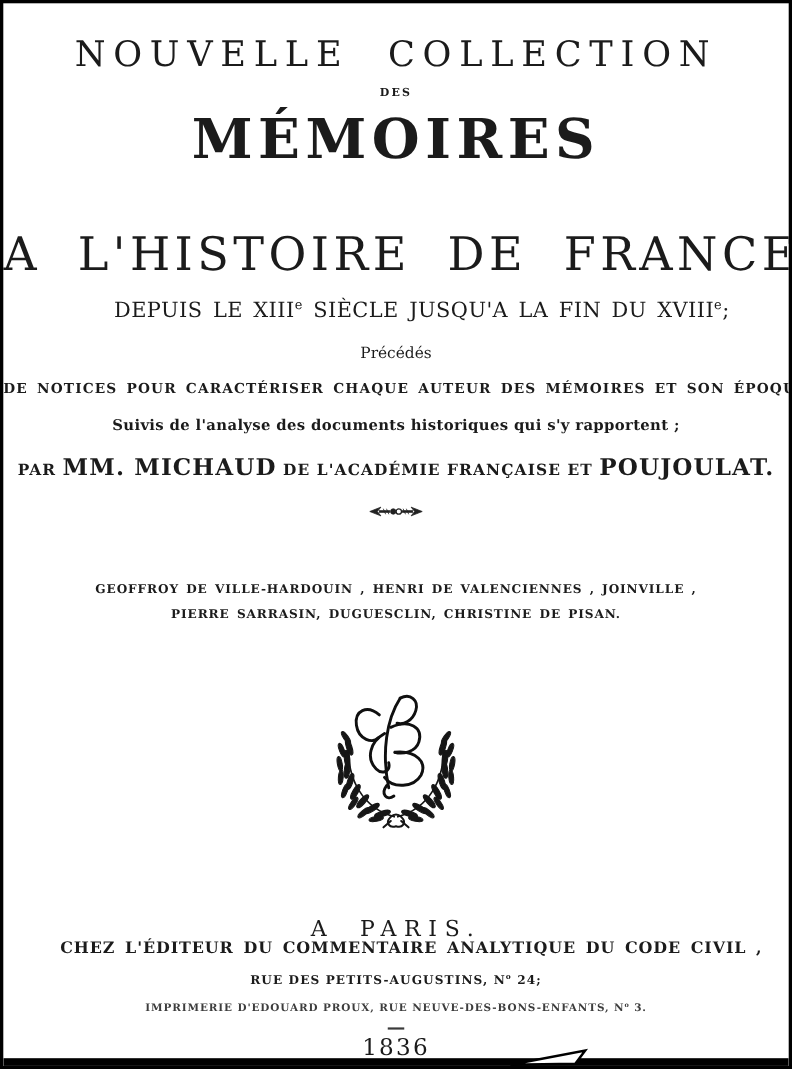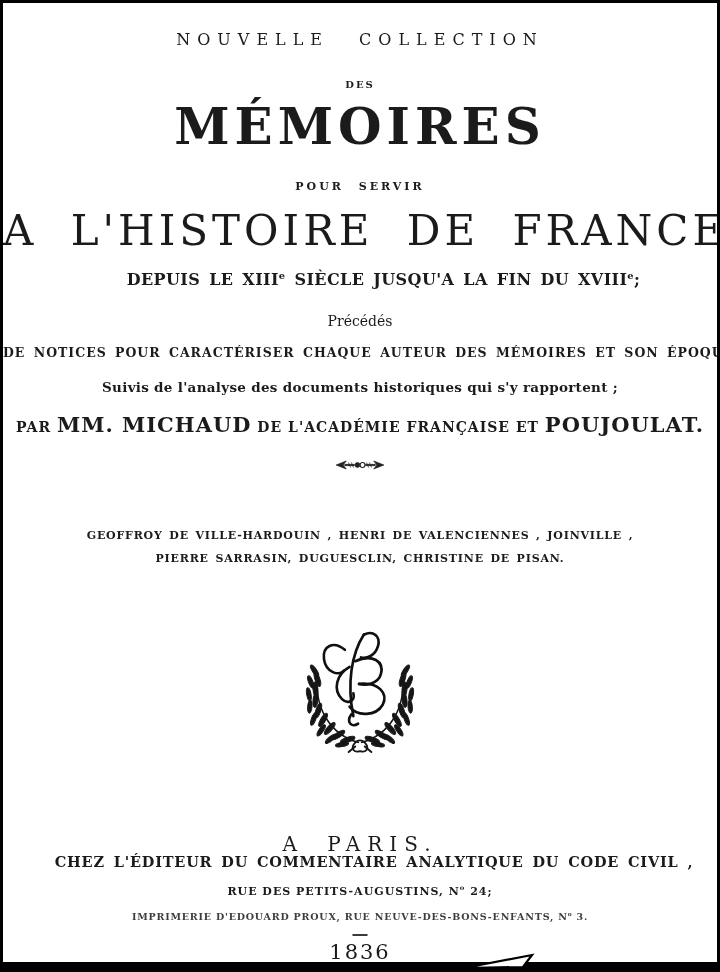--- a/index.html
+++ b/index.html
@@ -9,26 +9,26 @@
     margin:0 auto;
     background:#ffffff;
     border:3px solid #000;
     box-sizing:border-box;
     font-family:"DejaVu Serif","Liberation Serif",serif;
     color:#1b1b1b;
     overflow:hidden;
   }
   .line{position:absolute;left:0;right:0;text-align:center;white-space:nowrap;}
 
-  .series1{top:27px;font-size:16px;letter-spacing:7px;word-spacing:18px;font-weight:500;}
+  .series1{top:27px;font-size:32px;letter-spacing:7px;word-spacing:18px;font-weight:500;}
   .series2{top:76px;font-size:10px;font-weight:bold;letter-spacing:2px;}
   .main-title{top:94px;font-size:50px;font-weight:bold;letter-spacing:5px;}
   .servir{top:177px;font-size:11px;font-weight:bold;letter-spacing:3px;word-spacing:8px;}
   .subject{top:203px;font-size:42px;letter-spacing:4px;word-spacing:16px;font-weight:500;}
-  .period{top:267px;font-size:16px;font-weight:bold;letter-spacing:.4px;word-spacing:3px;padding-left:47px;}
+  .period{top:267px;font-size:19px;font-weight:normal;letter-spacing:.4px;word-spacing:3px;padding-left:47px;}
   .precedes{top:310px;font-size:14px;}
   .notices{top:342px;font-size:12.5px;font-weight:bold;letter-spacing:1px;word-spacing:3px;}
   .suivis{top:376px;font-size:13.5px;font-weight:bold;letter-spacing:.3px;}
   .authors{top:409px;font-size:21px;font-weight:bold;letter-spacing:1px;}
   .authors .sc-small{font-size:14px;letter-spacing:1px;}
   .ornament-wrap{top:455px;}
   .tome{top:491px;font-size:17px;letter-spacing:2px;word-spacing:8px;}
   .contents1{top:526px;font-size:11px;font-weight:bold;letter-spacing:.8px;word-spacing:2px;}
   .contents2{top:549px;font-size:11px;font-weight:bold;letter-spacing:.8px;word-spacing:2px;}
   .emblem-wrap{top:626px;}
@@ -47,21 +47,20 @@
   svg{display:block;margin:0 auto;}
 </style>
 </head>
 <body>
 
 <div class="page">
 
   <div class="line series1">NOUVELLE COLLECTION</div>
   <div class="line series2">DES</div>
   <div class="line main-title">MÉMOIRES</div>
-  <div class="line servir">POUR SERVIR</div>
   <div class="line subject">A L'HISTOIRE DE FRANCE ,</div>
 
   <div class="line period"><span>DEPUIS LE XIII</span><span class="sup">e</span><span> SIÈCLE JUSQU'A LA FIN DU XVIII</span><span class="sup">e</span><span>;</span></div>
 
   <div class="line precedes">Précédés</div>
   <div class="line notices">DE NOTICES POUR CARACTÉRISER CHAQUE AUTEUR DES MÉMOIRES ET SON ÉPOQUE ;</div>
   <div class="line suivis">Suivis de l'analyse des documents historiques qui s'y rapportent ;</div>
 
   <div class="line authors"><span class="sc-small">PAR </span><span>MM. MICHAUD</span><span class="sc-small"> DE L'ACADÉMIE FRANÇAISE ET </span><span>POUJOULAT.</span></div>
 

